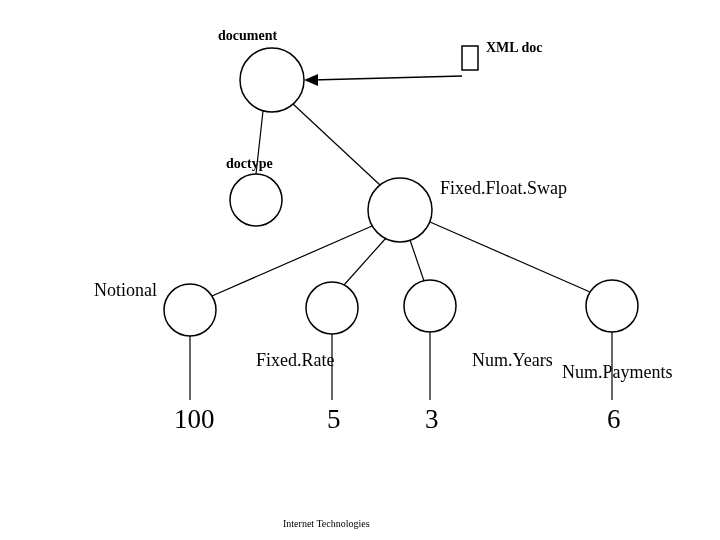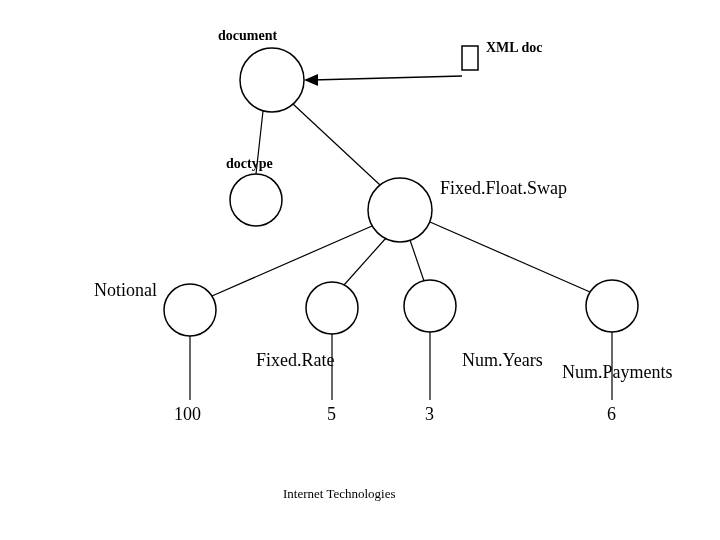--- a/index.html
+++ b/index.html
@@ -2,21 +2,21 @@
 <html><head>
 <meta charset="utf-8">
 <style>
   html,body{margin:0;padding:0;width:720px;height:540px;background:#fff;font-family:"Times New Roman",Times,serif;color:#000}
   .stage{position:relative;width:720px;height:436px}
   svg{position:absolute;top:0;left:0}
   .lbl{position:absolute;white-space:nowrap}
   .bold{font-weight:bold}
   .small{font-size:14px}
   .mid{font-size:18px}
-  .big{font-size:18px}
+  .big{font-size:27px}
 </style>
 </head>
 <body>
 <div class="stage">
 
 <svg width="720" height="540">
 
   <circle cx="272" cy="80" r="32" fill="none" stroke="#000" stroke-width="1.5"></circle>
   <circle cx="256" cy="200" r="26" fill="none" stroke="#000" stroke-width="1.5"></circle>
   <circle cx="400" cy="210" r="32" fill="none" stroke="#000" stroke-width="1.5"></circle>
@@ -47,23 +47,23 @@
   <line x1="430" y1="332" x2="430" y2="400" stroke="#000" stroke-width="1.2"></line>
   <line x1="612" y1="332" x2="612" y2="400" stroke="#000" stroke-width="1.2"></line>
 </svg>
 
 <div class="lbl bold small" style="left:218px;top:28px">document</div>
 <div class="lbl bold small" style="left:486px;top:40px">XML doc</div>
 <div class="lbl bold small" style="left:226px;top:156px">doctype</div>
 <div class="lbl mid" style="left:440px;top:178px">Fixed.Float.Swap</div>
 <div class="lbl mid" style="left:256px;top:350px">Fixed.Rate</div>
 <div class="lbl mid" style="left:94px;top:280px">Notional</div>
-<div class="lbl mid" style="left:462px;top:350px">Num.Years</div>
+<div class="lbl mid" style="left:472px;top:350px">Num.Years</div>
 <div class="lbl mid" style="left:562px;top:362px">Num.Payments</div>
 
 <div class="lbl big" style="left:174px;top:404px">100</div>
 <div class="lbl big" style="left:327px;top:404px">5</div>
 <div class="lbl big" style="left:425px;top:404px">3</div>
 <div class="lbl big" style="left:607px;top:404px">6</div>
 
-<div class="lbl" style="left:283px;top:486px;font-size:13px">Internet Technologies</div>
+<div class="lbl" style="left:283px;top:518px;font-size:10px">Internet Technologies</div>
 
 </div>
 
 </body></html>

